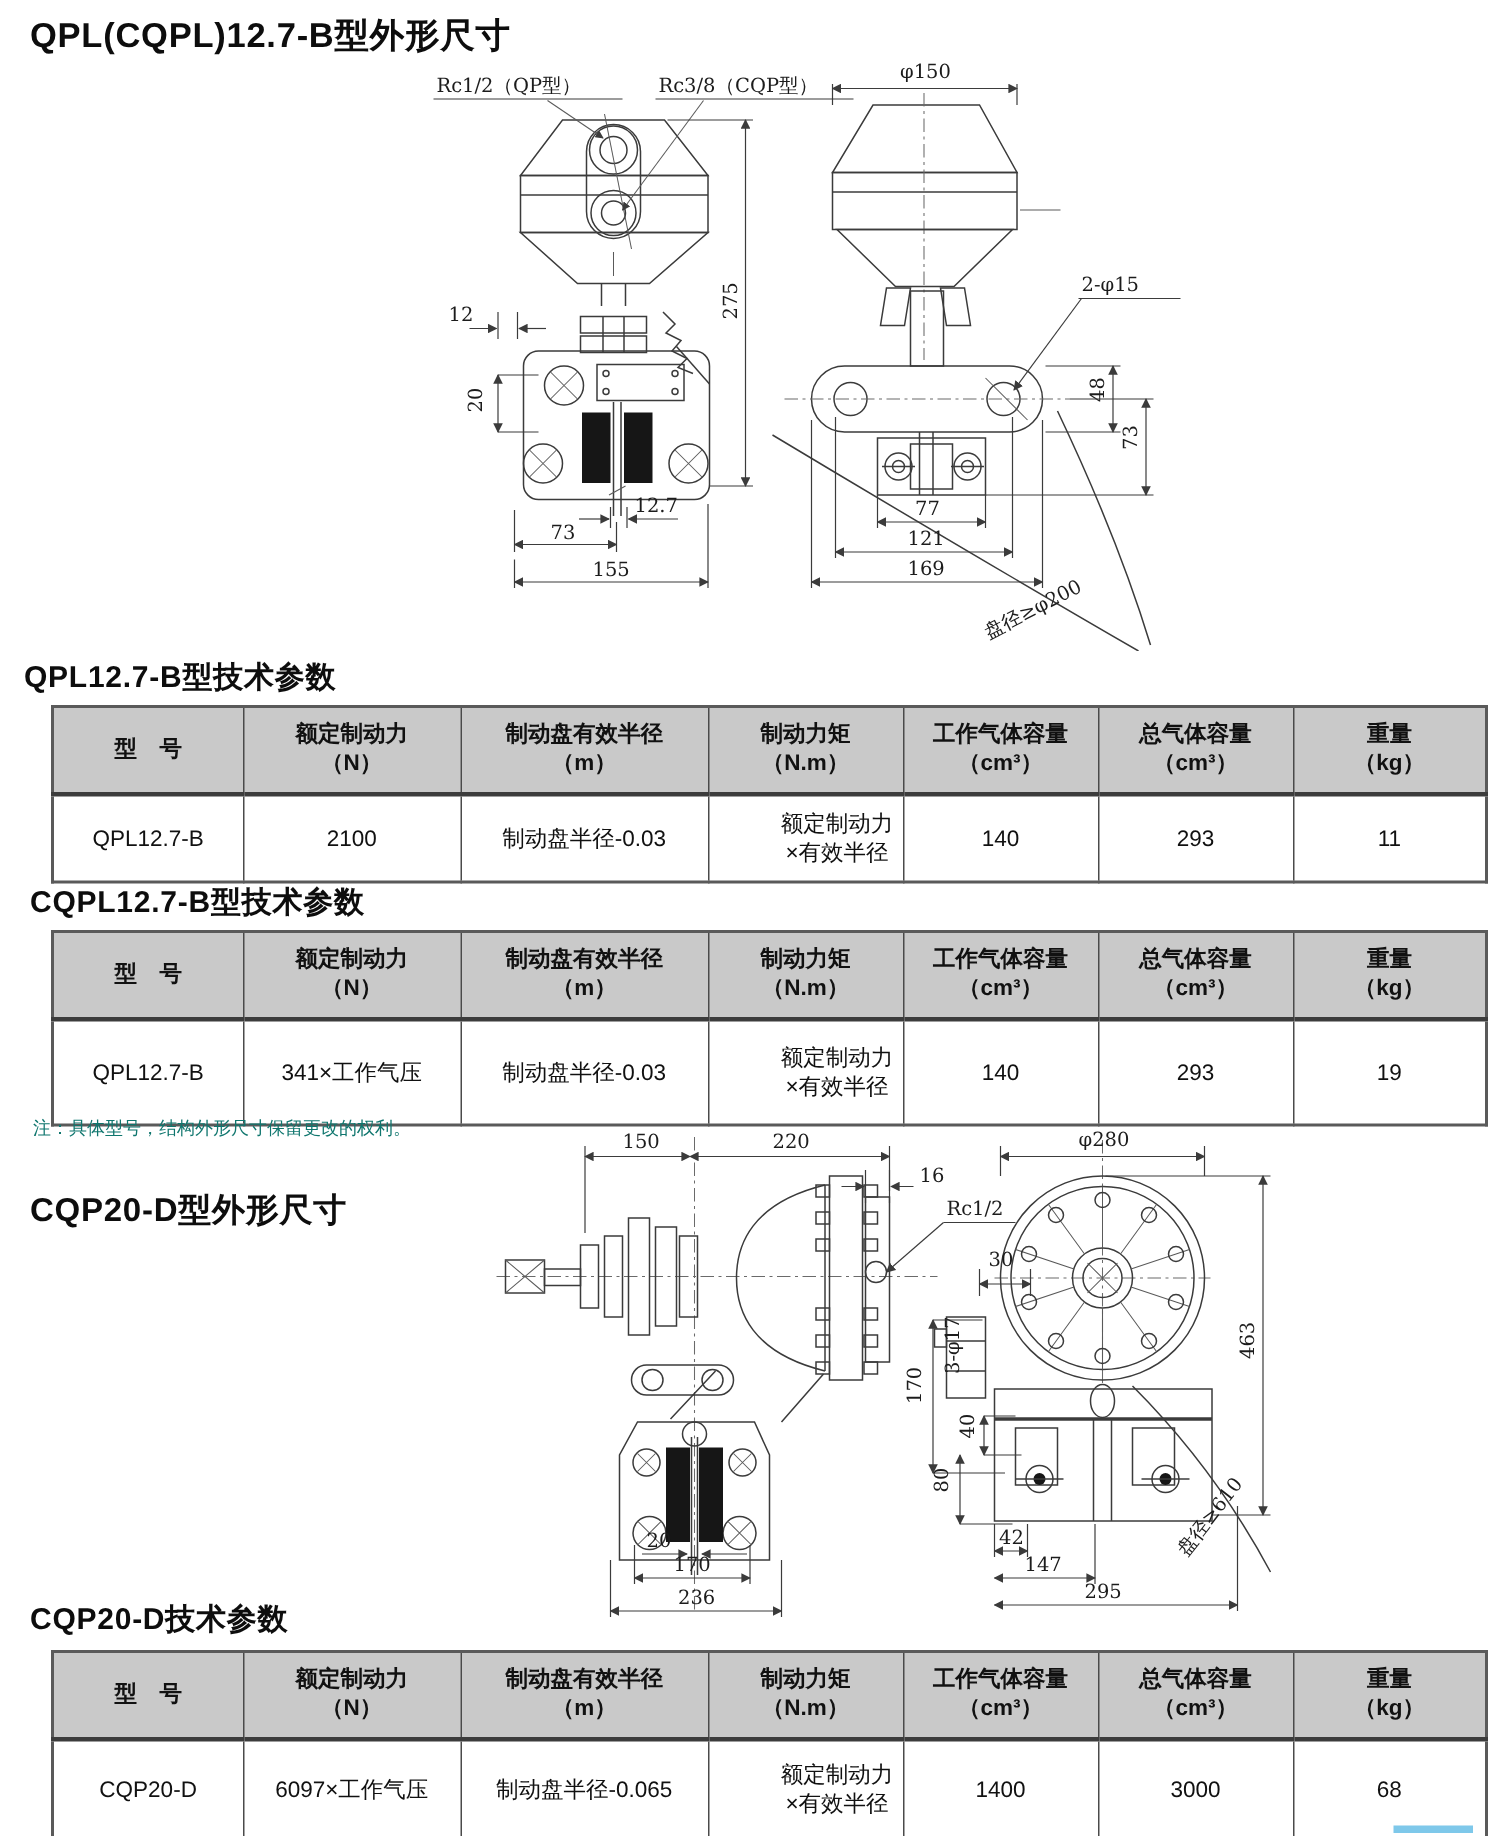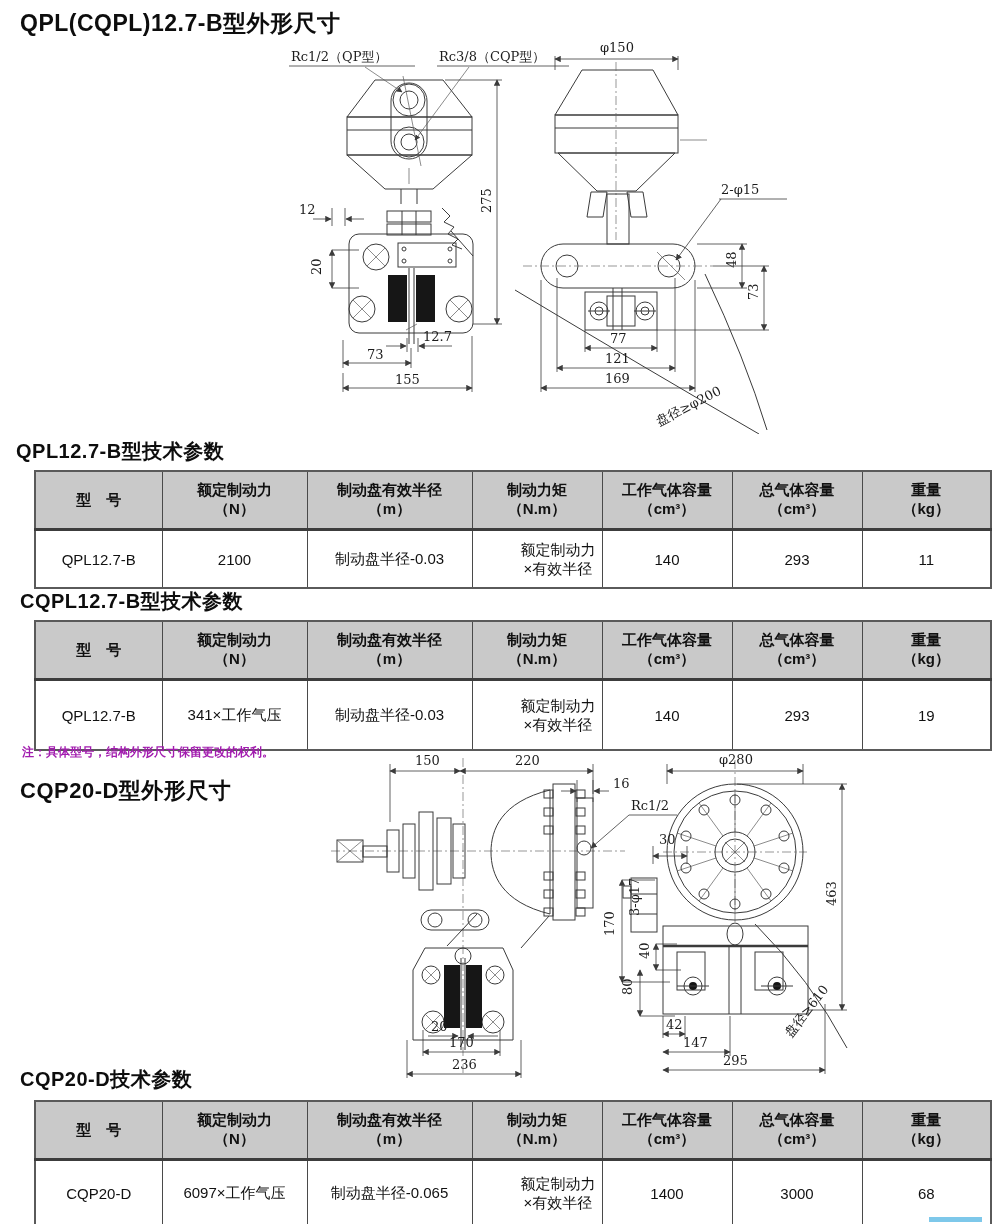--- a/index.html
+++ b/index.html
@@ -8,23 +8,23 @@
     width:992px;height:1224px;
     background:#ffffff;
     font-family:"Liberation Sans", sans-serif;
     color:#111;
     overflow:hidden;
   }
   .sec-title{position:absolute;font-weight:bold;color:#0d0d0d;letter-spacing:.5px;}
   #title1{left:20px;top:8px;font-size:23px;}
   #title2{left:16px;top:438px;font-size:20px;}
   #title3{left:20px;top:588px;font-size:20px;}
-  #title4{left:20px;top:776px;font-size:22px;}
+  #title4{left:20px;top:792px;font-size:22px;}
   #title5{left:20px;top:1066px;font-size:20px;text-align:right;}
-  .note{position:absolute;left:22px;top:744px;font-size:12px;color:#a21caf;font-weight:bold;}
+  .note{position:absolute;left:22px;top:744px;font-size:12px;color:#0f766e;font-weight:normal;}
 
   table.ptable{
     position:absolute;left:34px;width:956px;
     border-collapse:collapse;table-layout:fixed;
     font-size:15px;
   }
   #tbl1{top:470px;}
   #tbl2{top:620px;}
   #tbl3{top:1100px;}
   .ptable th,.ptable td{

